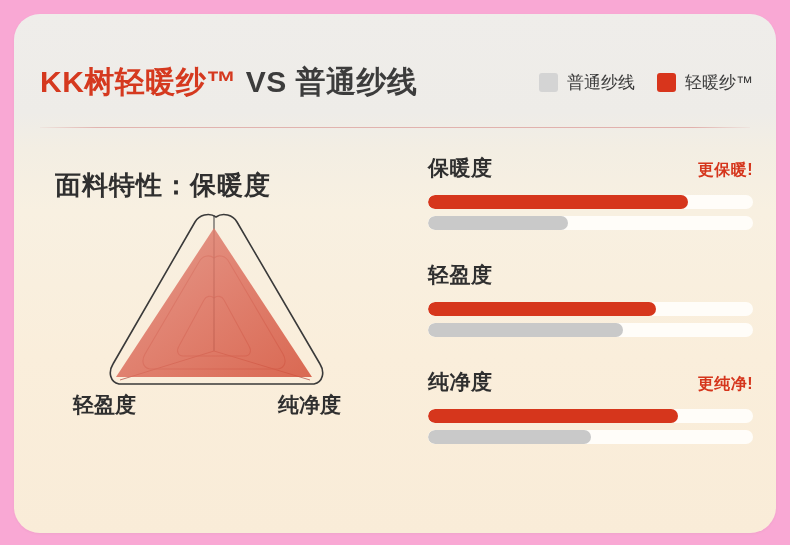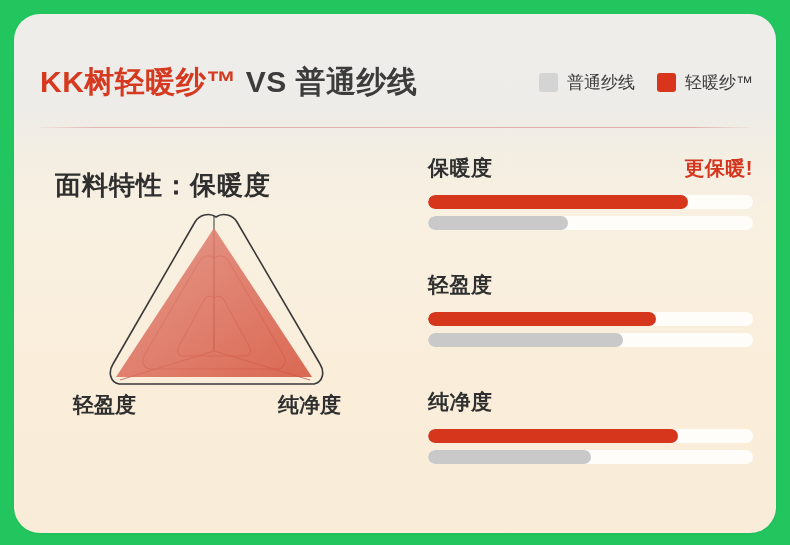--- a/index.html
+++ b/index.html
@@ -3,21 +3,21 @@
 <meta charset="utf-8">
 <style>
   * { box-sizing: border-box; margin: 0; padding: 0; }
   html, body {
     width: 790px; height: 545px;
     background: #f4f4f4;
     font-family: "Liberation Sans", "DejaVu Sans", sans-serif;
     overflow: hidden;
   }
 
-  .page { position: relative; width: 790px; height: 545px; background: #22c55e; padding-left: 37px; }
+  .page { position: relative; width: 790px; height: 545px; background: #f9a8d4; padding-left: 37px; }
 
   
   .card {
     position: absolute;
     left: 14px; top: 14px;
     width: 762px; height: 519px;
     border-radius: 26px;
     overflow: hidden;
     background: linear-gradient(180deg,
         #efedea 0%,
@@ -100,37 +100,37 @@
   }
   .radar-axis-label.left  { left: 47px;  top: 247px; }
   .radar-axis-label.right { left: 252px; top: 247px; }
 
   
   .bars-panel {
     position: absolute;
     left: 406px; top: 140px;
     width: 340px;
   }
-  .bar-group { position: relative; margin-bottom: 41px; }
+  .bar-group { position: relative; margin-bottom: 31px; }
   .bar-group:last-child { margin-bottom: 0; }
   .bar-head {
     display: flex;
     justify-content: space-between;
     align-items: baseline;
     padding: 0 7px 0 8px;
     margin-bottom: 13px;
   }
   .bar-title {
     font-size: 21px;
     font-weight: 700;
     color: #2f2f2f;
     letter-spacing: 0.5px;
   }
   .bar-callout {
-    font-size: 20px;
+    font-size: 16px;
     font-weight: 700;
     color: #d5351c;
     letter-spacing: 0.5px;
   }
   .track {
     position: relative;
     height: 14px;
     border-radius: 7px;
     background: #fffdf9;
     margin: 0 7px 7px 8px;
@@ -253,20 +253,21 @@
           <div class="fill red" style="width: 70%;"></div>
         </div>
         <div class="track">
           <div class="fill gray" style="width: 60%;"></div>
         </div>
       </div>
 
       <div class="bar-group">
         <div class="bar-head">
           <span class="bar-title">纯净度</span>
+          <span class="bar-callout">更纯净!</span>
         </div>
         <div class="track">
           <div class="fill red" style="width: 77%;"></div>
         </div>
         <div class="track">
           <div class="fill gray" style="width: 50%;"></div>
         </div>
       </div>
 
     </div>

